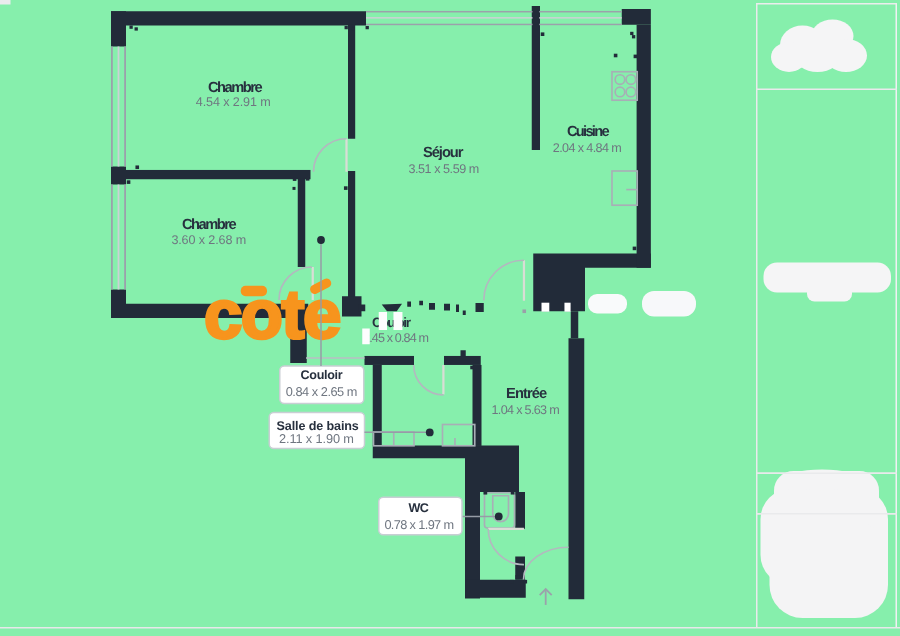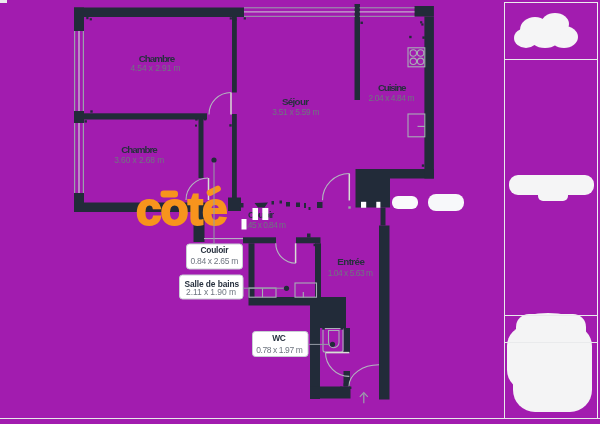--- a/index.html
+++ b/index.html
@@ -1,15 +1,15 @@
 <!DOCTYPE html>
 <html><head><meta charset="utf-8">
 <style>
   html,body{margin:0;padding:0;background:#fff;}
-  #page{position:relative;width:600px;height:424px;overflow:hidden;background:#a21caf;
+  #page{position:relative;width:600px;height:424px;overflow:hidden;background:#86efac;
         font-family:"Liberation Sans", sans-serif;}
   svg{position:absolute;left:0;top:0;}
 </style></head>
 <body>
 <div id="page">
 <svg width="600" height="424" viewBox="0 0 600 424">
 <defs></defs>
 
 <g stroke-width="1" fill="none">
   <line x1="504.5" y1="2" x2="504.5" y2="418" stroke="#e9eaec"></line>

